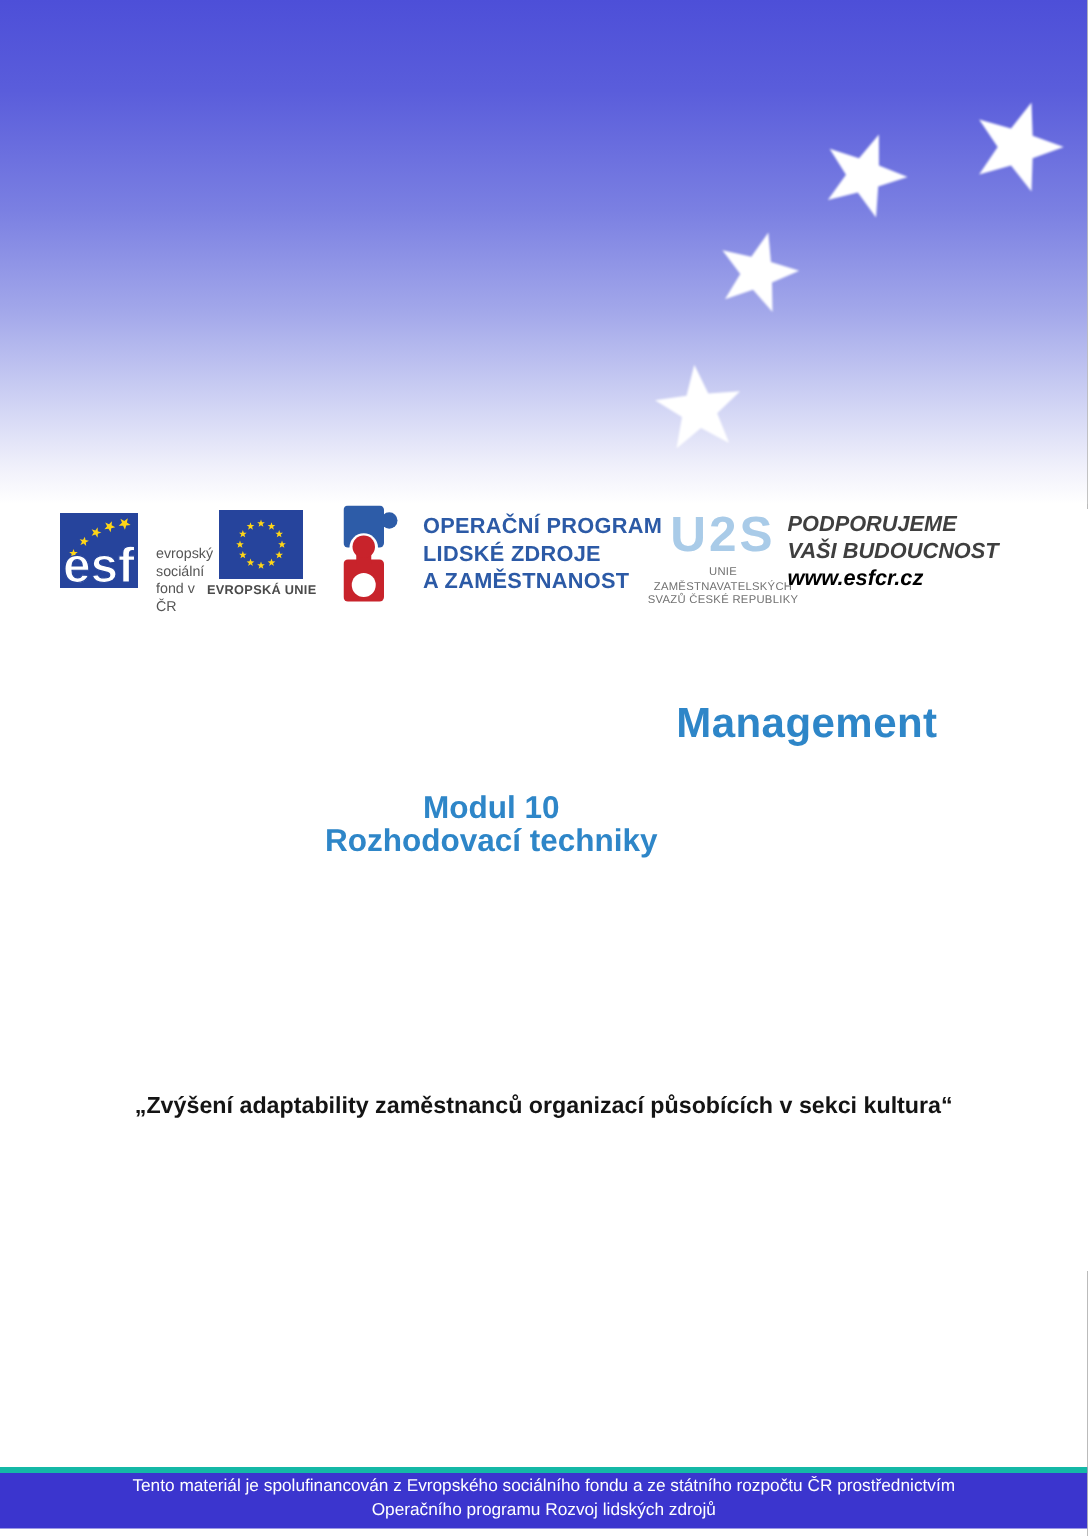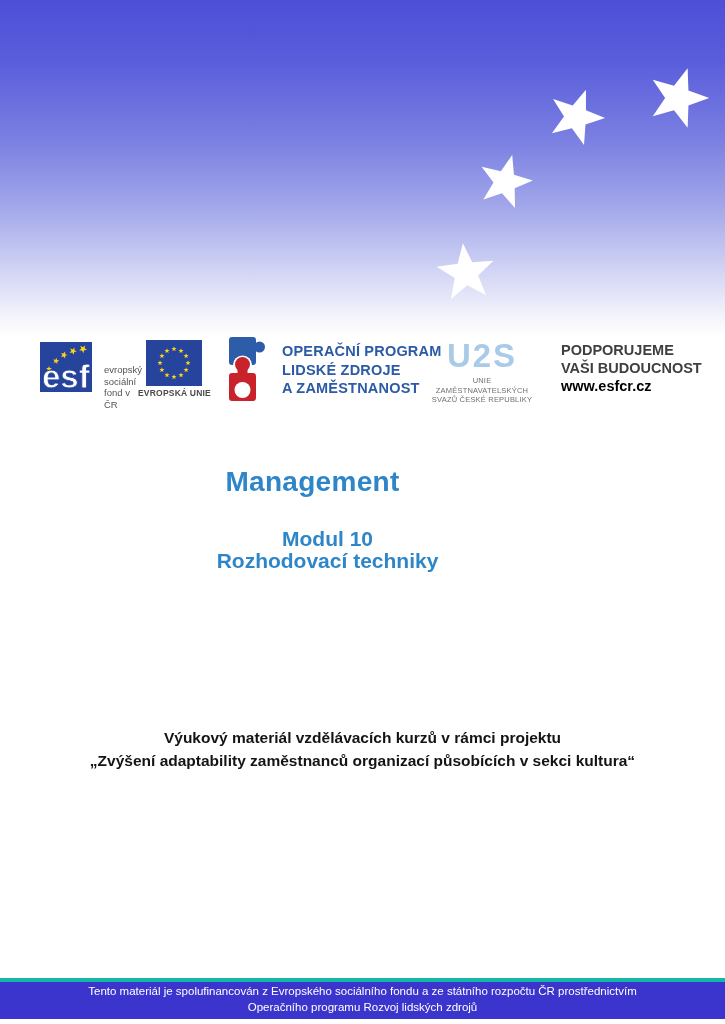--- a/index.html
+++ b/index.html
@@ -30,26 +30,26 @@
 
   .puzzle { position:absolute; left:229px; top:1px; }
 
   .op-text { position:absolute; left:272px; top:6px; font-size:14.5px; line-height:18.5px;
     font-weight:600; color:#2c5aa6; letter-spacing:0.2px;margin-left:10px; }
 
   .uzs { position:absolute; left:428px; top:2px; width:108px; text-align:center; }
   .uzs-mark { font-size:33px; line-height:36px; font-weight:bold; color:#a9cbe8; letter-spacing:2px; }
   .uzs-caption { margin-top:2px; font-size:7.5px; line-height:9.5px; color:#707070; letter-spacing:0.2px; }
 
-  .support { position:absolute; left:561px; top:5px; }
+  .support { position:absolute; left:525px; top:5px;font-style:italic; }
   .support-line { font-size:14.5px; line-height:18px; font-weight:bold; color:#3f3f3f; }
   .support-url { font-size:14.5px; line-height:18px; font-weight:bold; color:#000000; cursor:pointer; }
 
   
-  .doc-title { position:absolute; left:0; top:466px; width:625px; text-align:center;
+  .doc-title { position:absolute; left:0; top:466px; width:625px; text-align:right;
     font-size:28px; font-weight:bold; color:#2e86c8; letter-spacing:0.3px; }
   .doc-subtitle { position:absolute; left:0; top:528px; width:655px; text-align:center;
     font-size:21px; line-height:22px; font-weight:bold; color:#2e86c8; }
   .doc-desc { position:absolute; left:0; top:726px; width:725px; text-align:center;
     font-size:15.5px; line-height:23px; font-weight:bold; color:#141414; }
 
   
   .footer-bar { position:absolute; left:0; top:978px; width:725px; height:35px;
     background:#3b35ce; border-top:4px solid #14b8a6; box-sizing:content-box;
     color:#ffffff; font-size:11.5px; line-height:15.5px; text-align:center; padding-top:2px; }
@@ -144,21 +144,20 @@
   </div>
 
   <div class="doc-title">Management</div>
 
   <div class="doc-subtitle">
     <div>Modul 10</div>
     <div>Rozhodovací techniky</div>
   </div>
 
   <div class="doc-desc">
-    <div>Výukový materiál vzdělávacích kurzů v rámci projektu</div>
     <div>„Zvýšení adaptability zaměstnanců organizací působících v sekci kultura“</div>
   </div>
 
   <div class="footer-bar">
     <div>Tento materiál je spolufinancován z Evropského sociálního fondu a ze státního rozpočtu ČR prostřednictvím</div>
     <div>Operačního programu Rozvoj lidských zdrojů</div>
   </div>
 
 </div>
 

